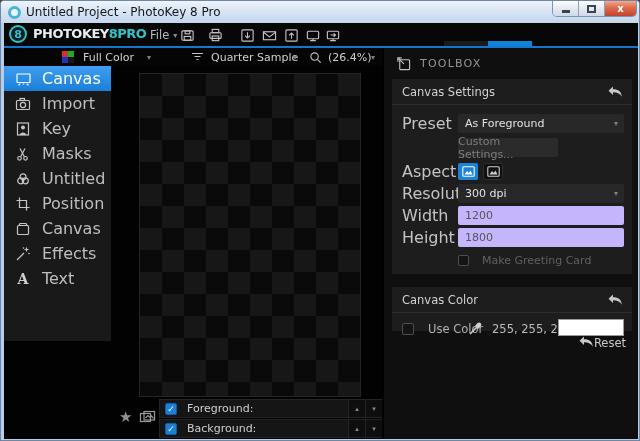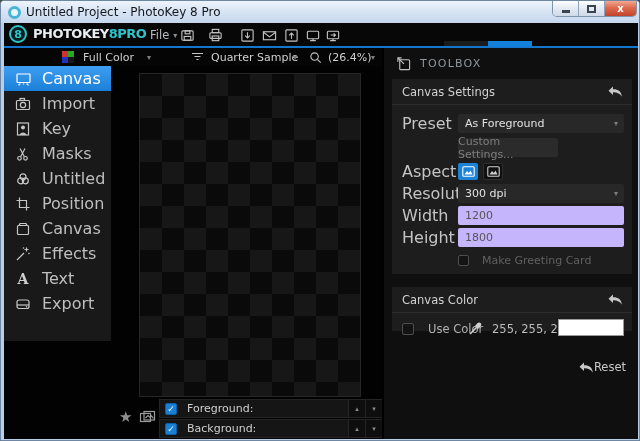--- a/index.html
+++ b/index.html
@@ -86,21 +86,21 @@
   .txtfield .val { font-size:11px; color:#565656; padding-left:7px; }
   .btn-custom { position:absolute; left:66px; width:100px; height:19px; background:#2b2b2b; border-radius:2px; font-size:11px; color:#7d7d7d; display:flex; align-items:center; justify-content:center; }
   .aspect-btn { position:absolute; width:20px; height:17px; border-radius:2px; display:flex; align-items:center; justify-content:center; }
   .aspect-btn.sel { background:#1b82d6; }
   .aspect-btn.unsel { background:#101010; border:1px solid #2e2e2e; }
   .cb-off { width:11px; height:11px; background:#141414; border:1px solid #4e4e4e; border-radius:2px; }
   .greet-lbl { font-size:11px; color:#606060; margin-left:8px; }
   .usecolor-lbl { font-size:11.5px; color:#b2b2b2; margin-left:8px; }
   .rgb-val { position:absolute; left:100px; top:3px; font-size:11.5px; color:#bdbdbd; }
   .swatch { position:absolute; left:166px; top:0; width:66px; height:17px; border:1px solid #9a9a9a; }
-  .reset-row { position:absolute; right:12px; top:312px; display:flex; align-items:center; gap:1px; }
+  .reset-row { position:absolute; right:12px; top:288px; display:flex; gap:1px; }
   .reset-lbl { font-size:11.5px; color:#c9c9c9; }
 
   svg.oicon { stroke:#c3c3c3; fill:none; stroke-width:1.2; }
   svg.undo { fill:#c8c8c8; }
 </style>
 </head>
 <body>
 
 <div id="window">
 
@@ -292,30 +292,20 @@
               <circle cx="8.5" cy="2" r="0.8" fill="#c6c6c6" stroke="none"></circle>
             </svg>
           </span>
         <span class="lbl">Effects</span>
       </div>
       <div class="side-item">
         <span class="ico">
             <span class="txt-ico">A</span>
           </span>
         <span class="lbl">Text</span>
-      </div>
-      <div class="side-item">
-        <span class="ico">
-            <svg width="16" height="16" viewBox="0 0 16 16">
-              <rect x="2" y="4" width="12" height="8.5" rx="2"></rect>
-              <path d="M2 9 H14"></path>
-              <circle cx="11.5" cy="10.7" r="0.8" fill="#c6c6c6" stroke="none"></circle>
-            </svg>
-          </span>
-        <span class="lbl">Export</span>
       </div>
     </div>
 
     <div class="viewport">
       <div class="checkerboard"></div>
       <div class="layers-bar">
         <span class="star-ico">★</span>
         <span class="photos-ico">
           <svg class="oicon" width="17" height="16" viewBox="0 0 17 16" style="stroke:#9a9a9a">
               <rect x="1.5" y="4.5" width="10" height="8"></rect>

